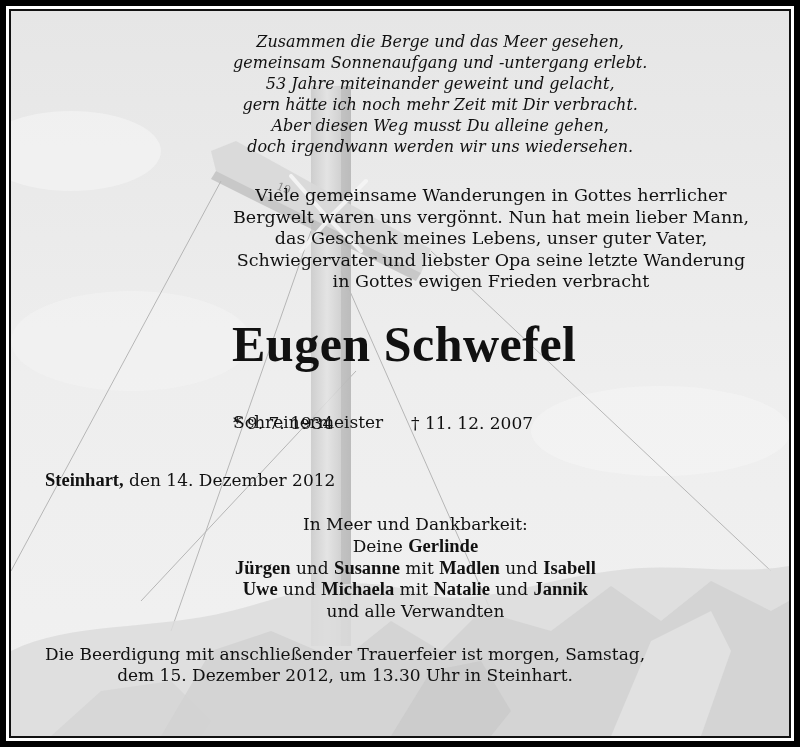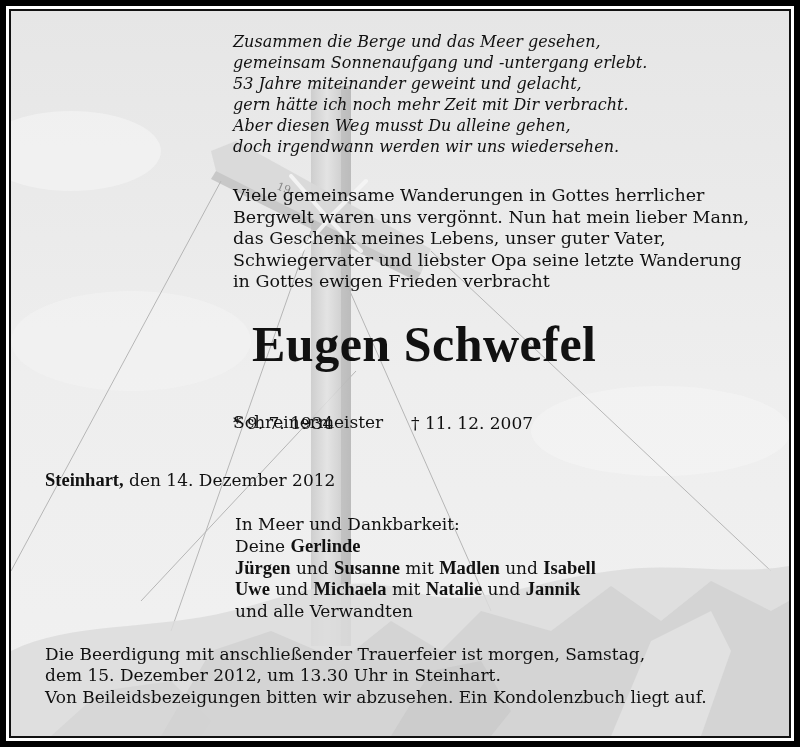--- a/index.html
+++ b/index.html
@@ -29,42 +29,42 @@
     .poem {
       left: 222px; top: 20px; font-style: italic; font-size: 16px; line-height: 21px;
       font-family: "DejaVu Serif", serif;
     }
     .intro {
       left: 222px; top: 174px; font-size: 17.5px; line-height: 21.6px;
       font-family: "DejaVu Serif", serif;
     }
     .name {
       left: 221px; top: 303px; font-size: 50px; line-height: 60px; font-weight: bold;
-      font-family: "Liberation Serif", serif; letter-spacing: 0.5px; margin-left: 20px;
+      font-family: "Liberation Serif", serif; letter-spacing: 0.5px;
     }
     .profession {
       left: 222px; top: 400px; font-size: 17px; line-height: 22px;
       font-family: "DejaVu Serif", serif;
     }
     .birth { left: 222px; top: 401px; font-size: 17px; line-height: 22px; }
     .death { left: 400px; top: 401px; font-size: 17px; line-height: 22px; }
     .place-date {
       left: 34px; top: 458px; font-size: 17px; line-height: 22px;
       font-family: "DejaVu Serif", serif;
     }
     .place-date b, .mourners b { font-family: "Liberation Serif", serif; font-size: 18.5px; }
     .mourners {
       left: 224px; top: 503px; font-size: 17px; line-height: 21.8px;
       font-family: "DejaVu Serif", serif;
     }
     .funeral {
       left: 34px; top: 633px; font-size: 17px; line-height: 21.3px;
       font-family: "DejaVu Serif", serif;
     }
-    .line { display: block; }
+    .line { display: block; text-align: center; }
   </style>
 </head>
 <body>
 
 <div class="frame-outer">
   <div class="frame-white"></div>
   <div class="frame-inner">
 
     <svg class="bg-art" viewBox="0 0 778 725" preserveAspectRatio="none">
       <defs>
@@ -144,17 +144,16 @@
       <span class="line">In Meer und Dankbarkeit:</span>
       <span class="line"><span>Deine </span><b>Gerlinde</b></span>
       <span class="line"><b>Jürgen</b><span> und </span><b>Susanne</b><span> mit </span><b>Madlen</b><span> und </span><b>Isabell</b></span>
       <span class="line"><b>Uwe</b><span> und </span><b>Michaela</b><span> mit </span><b>Natalie</b><span> und </span><b>Jannik</b></span>
       <span class="line">und alle Verwandten</span>
     </div>
 
     <div class="text funeral">
       <span class="line">Die Beerdigung mit anschließender Trauerfeier ist morgen, Samstag,</span>
       <span class="line">dem 15. Dezember 2012, um 13.30 Uhr in Steinhart.</span>
-      <span class="line">Von Beileidsbezeigungen bitten wir abzusehen. Ein Kondolenzbuch liegt auf.</span>
     </div>
 
   </div>
 </div>
 
 </body></html>

